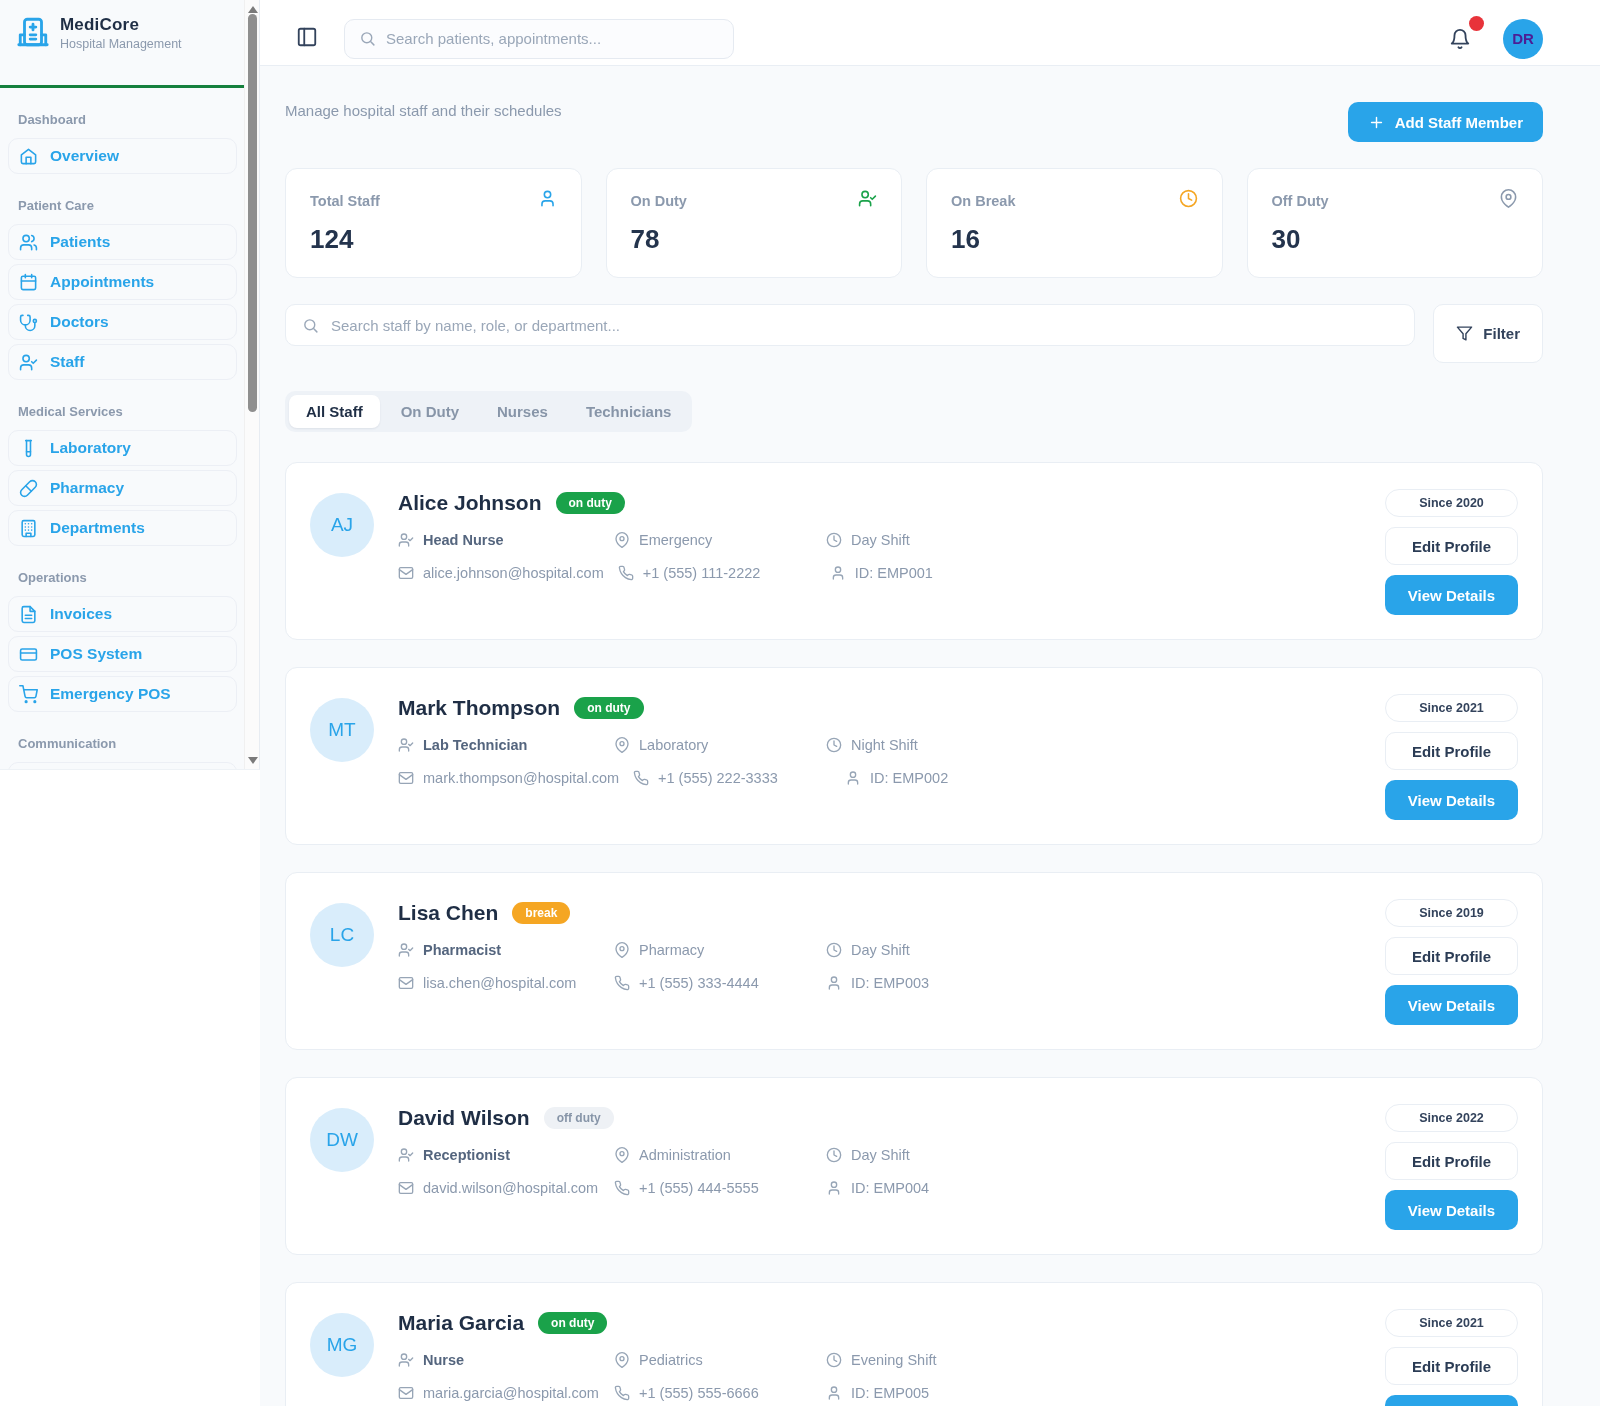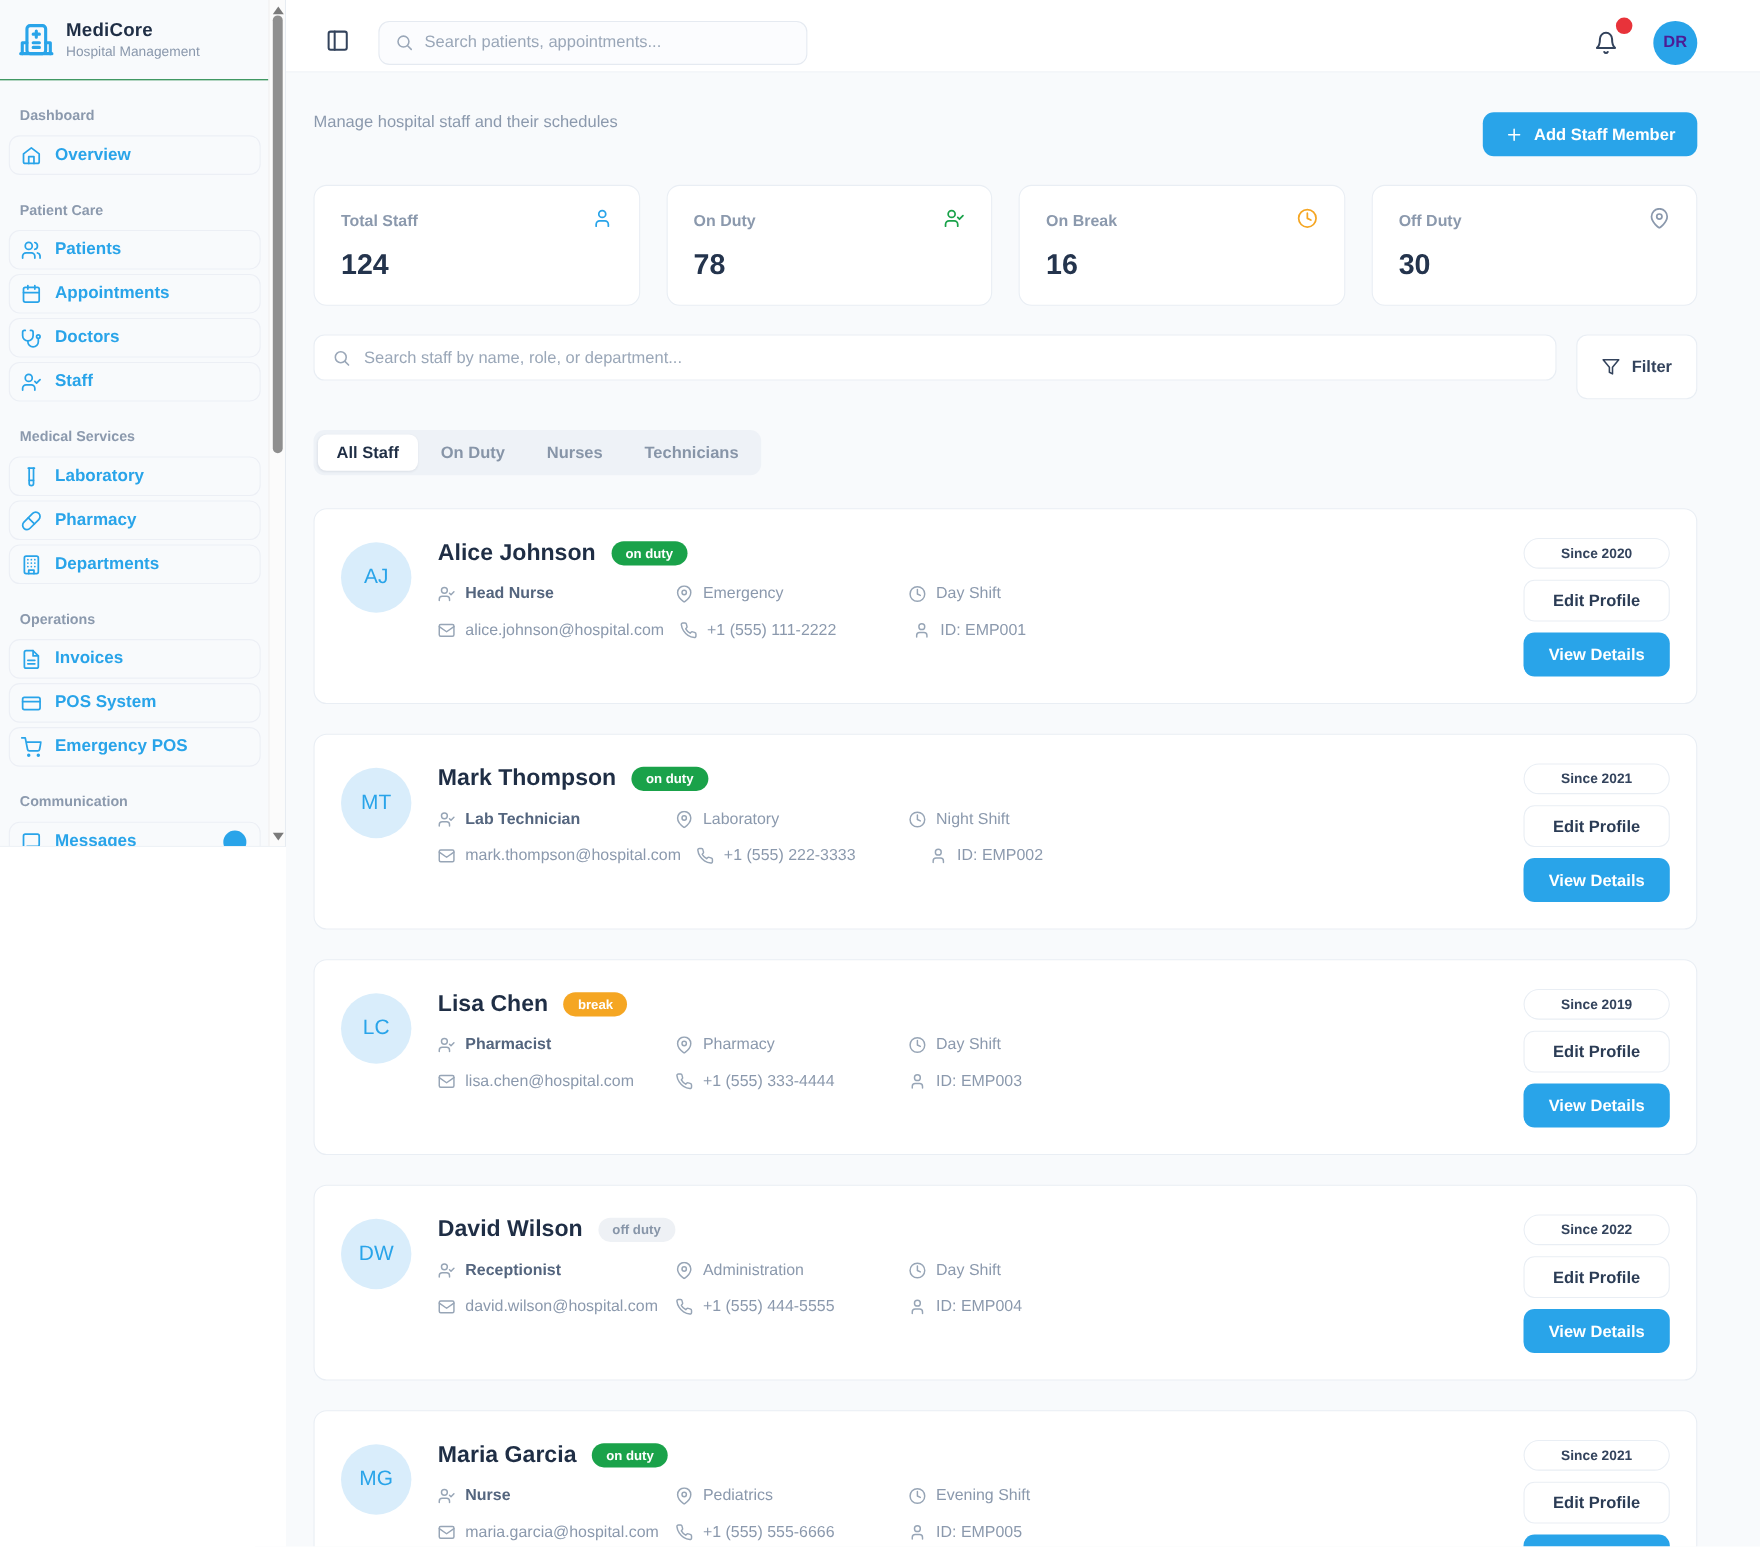--- a/index.html
+++ b/index.html
@@ -3,21 +3,21 @@
 <meta charset="utf-8">
 <style>
   * { margin:0; padding:0; box-sizing:border-box; }
   html,body { width:1600px; height:1406px; }
   body { font-family:"Liberation Sans","DejaVu Sans",sans-serif; background:#ffffff; color:#24344d; overflow:hidden; }
   .app { width:1600px; height:1406px; position:relative; background:#ffffff; }
 
   
   .sidebar { position:absolute; left:0; top:0; width:260px; height:770px; background:#f8fafc; border-right:1px solid #e7ecf2; border-bottom:1px solid #eef2f6; overflow:hidden; }
   .sidebar-inner { width:245px; height:770px; overflow:hidden; padding:0; }
-  .brand { display:flex; align-items:center; gap:10px; padding:15px 16px; border-bottom:1px solid #15803d; height:73px; }
+  .brand { display:flex; gap:10px; padding:15px 16px; border-bottom:3px solid #15803d; height:88px; }
   .brand-logo { width:34px; height:34px; color:#29a4e9; flex:0 0 auto; }
   .brand-logo svg { width:34px; height:34px; }
   .brand-name { font-size:17px; font-weight:bold; color:#1f2e45; letter-spacing:.2px; }
   .brand-tag { font-size:12.5px; color:#8b99ad; margin-top:2px; }
   .nav-section { margin-top:24px; padding:0 8px; }
   .nav-label { font-size:13px; color:#8b99ad; font-weight:bold; padding:0 10px; height:18px; margin-bottom:8px; }
   .nav-item { display:flex; align-items:center; gap:12px; height:36px; margin-bottom:4px; padding:0 10px; border:1px solid #eceff5; background:transparent; border-radius:10px; color:#29a4e9; font-size:15.5px; font-weight:bold; cursor:pointer; width:100%; text-align:left; font-family:inherit; position:relative; }
   .nav-item .icn { width:19px; height:19px; display:inline-flex; color:#29a4e9; }
   .nav-item .icn svg { width:19px; height:19px; }
   .nav-badge { position:absolute; right:12px; top:7px; width:21px; height:21px; border-radius:50%; background:#29a4e9; color:#fff; font-size:11px; display:flex; align-items:center; justify-content:center; }

